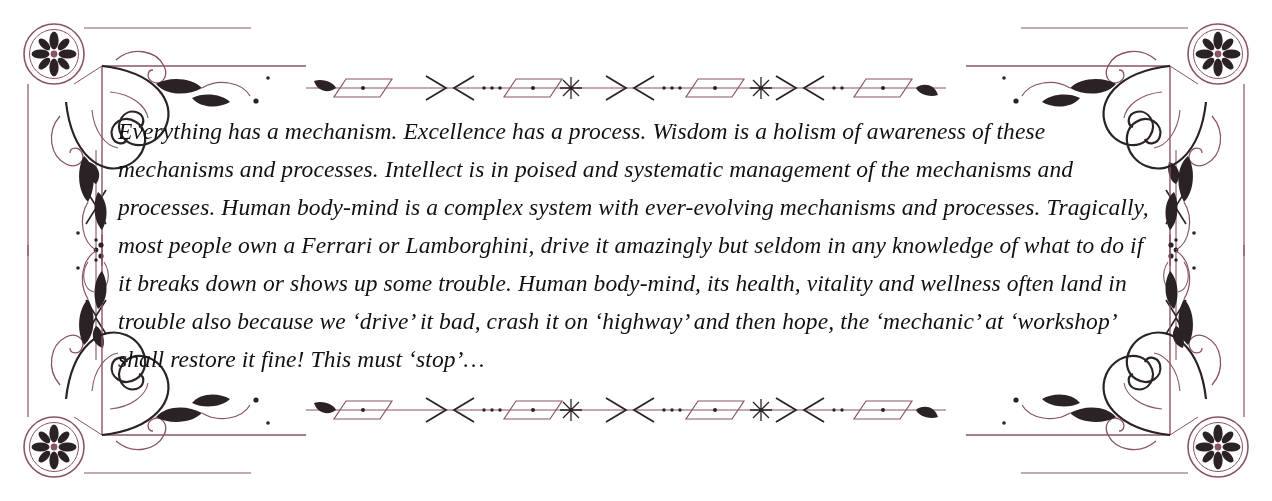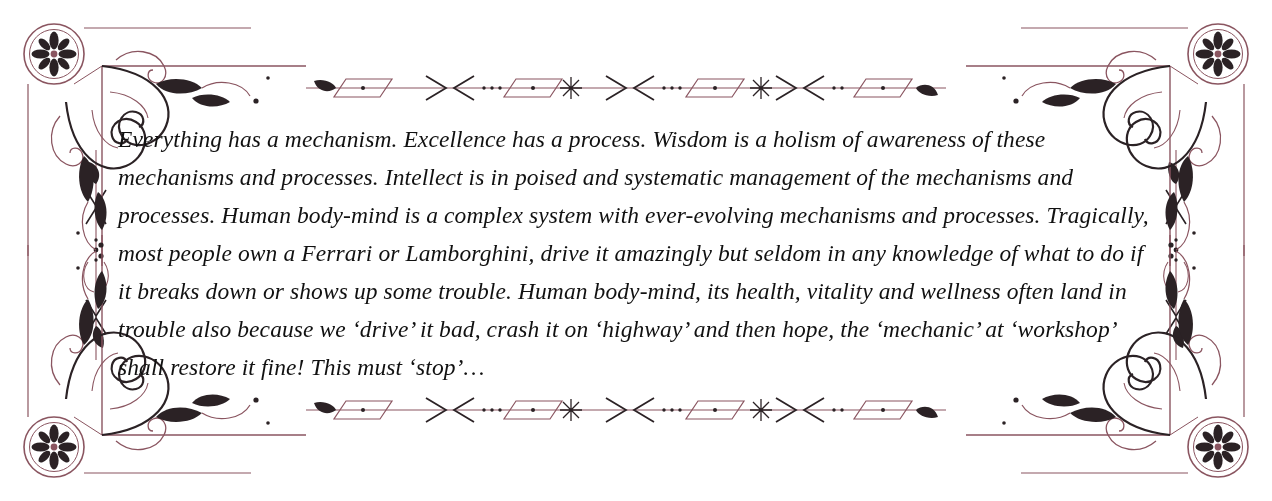--- a/index.html
+++ b/index.html
@@ -29,21 +29,21 @@
   .ornament-layer svg {
     display: block;
     width: 1272px;
     height: 501px;
   }
 
   
   .quote-block {
     position: absolute;
     left: 118px;
-    top: 120px;
+    top: 112px;
     width: 1035px;
     height: 235px;
   }
   .quote-text {
     font-family: "Liberation Serif", serif;
     font-style: italic;
     font-size: 23.5px;
     line-height: 38px;
     color: #111111;
     letter-spacing: 0.1px;

